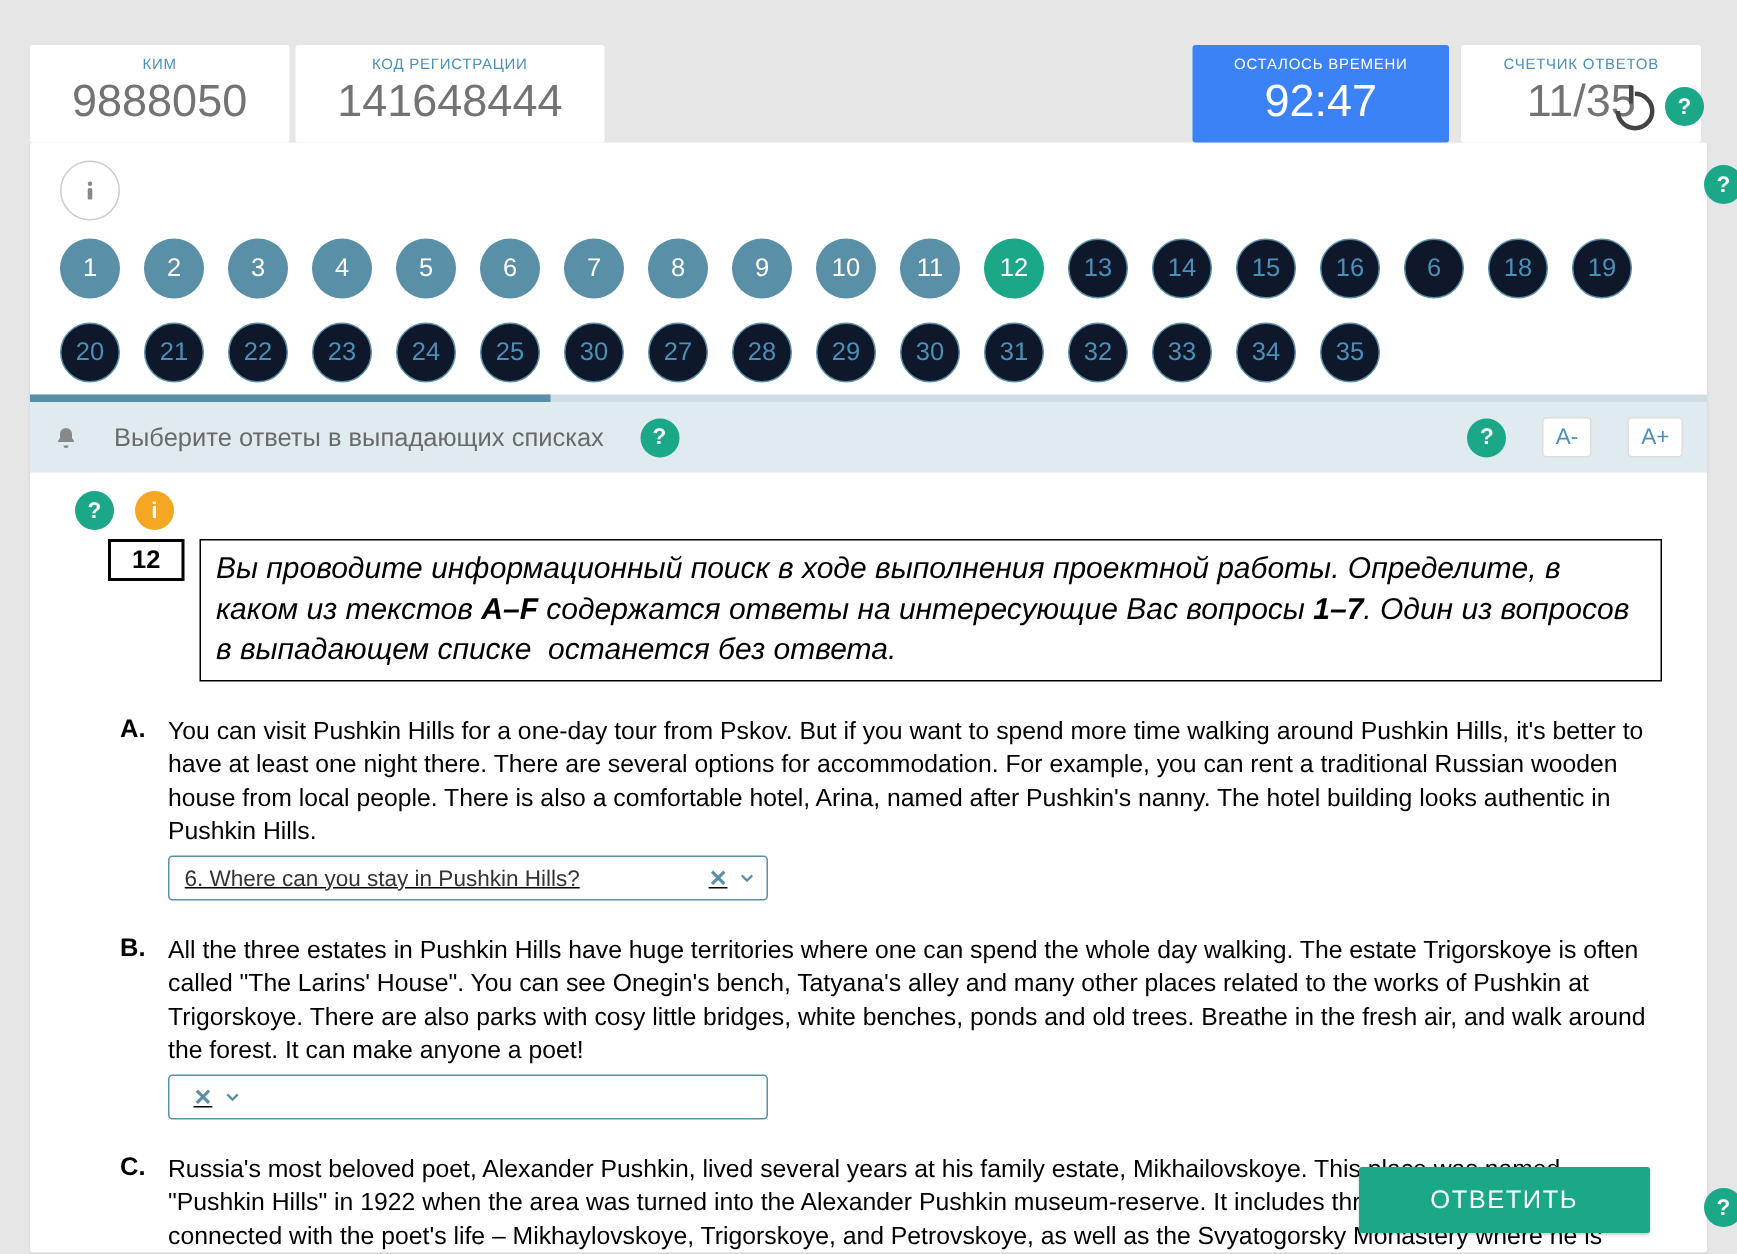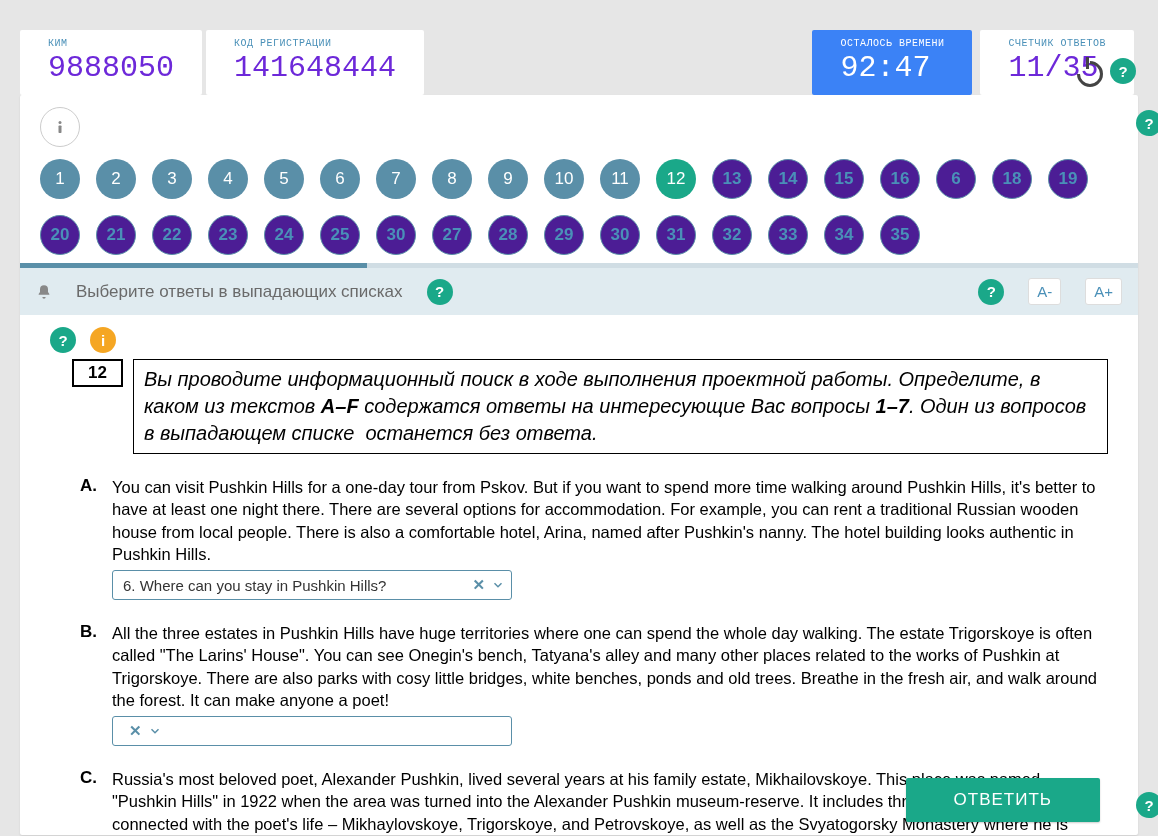--- a/index.html
+++ b/index.html
@@ -1,61 +1,61 @@
 <!DOCTYPE html>
 <html><head>
 <meta charset="utf-8">
 <style>
 * { margin:0; padding:0; box-sizing:border-box; }
 body { font-family:Arial,Helvetica,sans-serif; background:#e6e6e6; width:1158px; height:836px; overflow:hidden; position:relative; }
 .page { padding:30px 20px 0 20px; position:relative; height:100%; }
 .topbar { display:flex; gap:0; position:relative; }
-.top-box { background:#fff; padding:8px 28px 10px 28px; text-align:left; border-radius:2px; margin-right:4px;font-family:Liberation Mono, monospace; }
+.top-box { background:#fff; padding:8px 28px 10px 28px; text-align:center; border-radius:2px; margin-right:4px; }
 .top-box .lbl { font-size:10px; color:#4a90b8; letter-spacing:0.5px; margin-bottom:2px; }
-.top-box .val { font-size:30px; color:#6d28d9; font-weight:400; }
+.top-box .val { font-size:30px; color:#737373; font-weight:400; }
 .top-box.active { background:#3b82f6; }
 .top-box.active .lbl, .top-box.active .val { color:#fff; }
 .top-right { margin-left:auto; display:flex; gap:4px; align-items:flex-start; }
 .icon-btn { width:30px; height:30px; display:flex; align-items:center; justify-content:center; cursor:pointer; }
 .help-btn { width:26px; height:26px; border-radius:50%; background:#1aa889; color:#fff; font-weight:bold; font-size:15px; display:flex; align-items:center; justify-content:center; cursor:pointer; }
 .help-btn.orange { background:#f5a623; }
 .power-icon { width:24px; height:24px; position:relative; }
 .power-icon::before { content:''; position:absolute; width:20px; height:20px; border:3px solid #444; border-radius:50%; border-top-color:transparent; top:2px; left:2px; transform:rotate(-45deg);}
 .power-icon::after { content:''; position:absolute; width:3px; height:12px; background:#444; top:-2px; left:10.5px; }
 .side-help { position:absolute; right:-4px; top:110px; }
 .side-help2 { position:absolute; right:-4px; bottom:18px; }
 
 .main-panel { background:#fff; margin-top:0; border-radius:2px; box-shadow:0 1px 2px rgba(0,0,0,0.1); }
 .nav-row { display:flex; align-items:center; padding:12px 20px 8px 20px; gap:12px; flex-wrap:wrap; }
 .info-circle { width:40px; height:40px; border:1px solid #ccc; border-radius:50%; display:flex; align-items:center; justify-content:center; cursor:pointer; }
 .info-circle svg { width:18px; height:18px; }
 .q-circles { display:flex; flex-wrap:wrap; gap:16px; }
 .q-circle { width:40px; height:40px; border-radius:50%; display:flex; align-items:center; justify-content:center; font-size:17px; cursor:pointer; }
 .q-circle.answered { background:#5a8fa8; color:#fff; }
 .q-circle.current { background:#1aa889; color:#fff; }
-.q-circle.pending { background:#4c1d95; border:1px solid #5a8fa8; color:#4a90b8;font-weight:bold; }
+.q-circle.pending { background:#0f172a; border:1px solid #5a8fa8; color:#4a90b8; }
 .progress-bar { height:5px; background:#d0dde4; position:relative; }
 .progress-fill { height:100%; background:#5a8fa8; }
 .instr-bar { background:#e0ebf0; padding:10px 16px; display:flex; align-items:center; gap:24px; }
 .bell-icon { width:16px; height:16px; color:#7a7a7a; }
 .instr-text { color:#6a6a6a; font-size:17px; flex:0 0 auto; }
 .instr-bar .spacer { flex:1; }
 .font-btn { background:#fff; border:1px solid #ddd; border-radius:3px; padding:4px 8px; font-size:15px; color:#4a90b8; cursor:pointer; }
 
 .content { padding:12px 30px 20px 30px; height:520px; overflow-y:auto; position:relative; }
 .content-head { display:flex; align-items:flex-start; gap:14px; margin-bottom:6px; }
 .q-header { display:flex; gap:10px; align-items:flex-start; margin:6px 0 22px 22px; }
 .q-num-box { border:2px solid #000; padding:2px 14px; font-weight:bold; font-size:17px; }
 .q-task-box { border:1px solid #000; padding:6px 10px; font-style:italic; font-size:20px; flex:1; line-height:1.35; }
 .q-task-box b { font-weight:bold; }
 .passage { display:flex; gap:8px; margin-bottom:22px; padding:0 6px 0 30px; }
 .passage .letter { font-weight:bold; font-size:17px; width:24px; flex-shrink:0; }
 .passage .body { flex:1; }
 .passage .text { font-size:16.5px; line-height:1.35; color:#000; }
-.dropdown { margin-top:5px; width:400px; border:1.5px solid #5a8fa8; border-radius:3px; display:flex; align-items:center; height:30px; padding:0 6px 0 10px; cursor:pointer; position:relative; background:#fff; }
+.dropdown { margin-top:5px; width:400px; border:1.5px solid #5a8fa8; border-radius:3px; display:flex; align-items:center; height:30px; padding:0 6px 0 10px; cursor:pointer; position:relative; background:#fff;text-decoration:underline; }
 .dropdown .dd-text { flex:1; font-size:15px; color:#333; white-space:nowrap; overflow:hidden; }
 .dropdown .dd-clear { color:#5a8fa8; font-size:15px; padding:0 6px; font-weight:bold; }
 .dropdown .dd-arrow { color:#5a8fa8; }
 .dropdown .dd-arrow svg{ width:14px; height:14px; display:block;}
 
 .footer { position:absolute; bottom:14px; right:58px; }
 .answer-btn { background:#1aa889; color:#fff; border:none; padding:12px 48px; font-size:17px; letter-spacing:1px; cursor:pointer; border-radius:2px; box-shadow:0 1px 2px rgba(0,0,0,0.2); }
 
 .corner-help-top { position:absolute; top:56px; right:22px; display:flex; gap:8px; align-items:center;}
 

